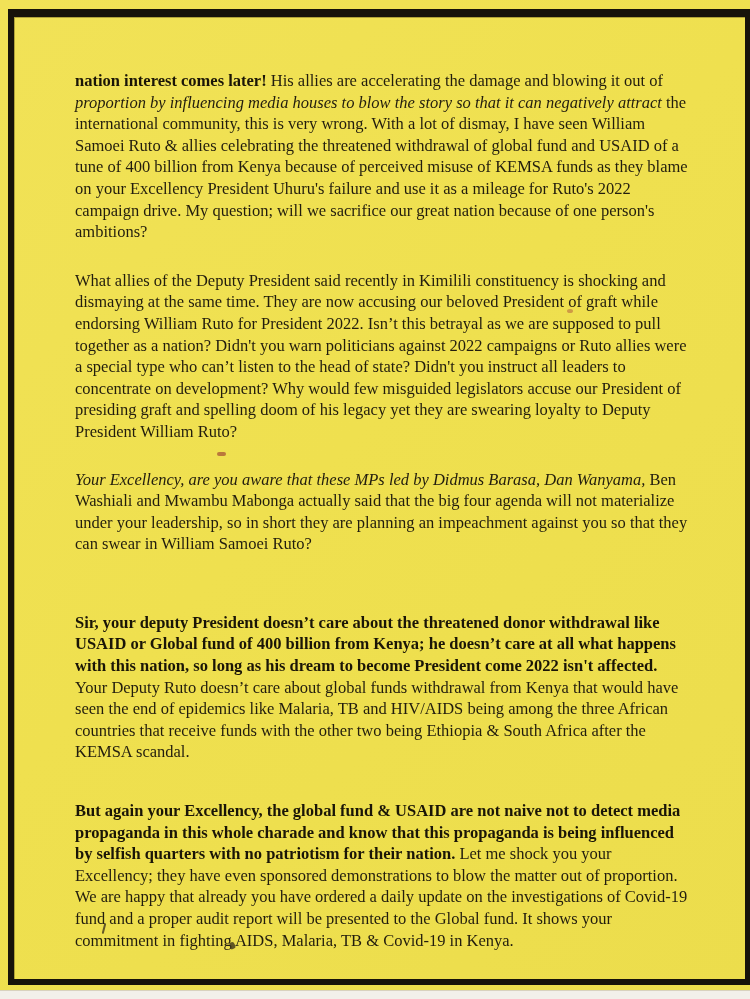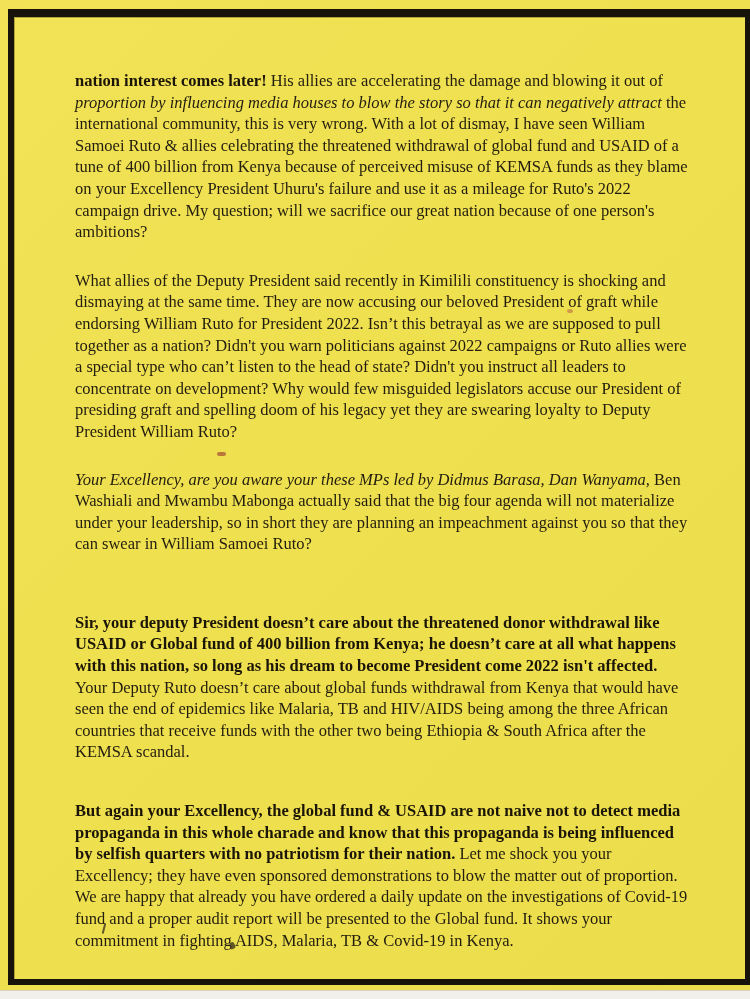--- a/index.html
+++ b/index.html
@@ -77,21 +77,21 @@
 <div class="scan-page">
 
   <div class="frame"></div>
 
   <div class="letter-body">
 
     <p class="para-1"><span class="seg-bold">nation interest comes later! </span><span class="seg-normal">His allies are accelerating the damage and blowing it out of </span><span class="seg-italic">proportion by influencing media houses to blow the story so that it can negatively attract </span><span class="seg-normal">the international community, this is very wrong. With a lot of dismay, I have seen William Samoei Ruto &amp; allies celebrating the threatened withdrawal of global fund and USAID of a tune of 400 billion from Kenya because of perceived misuse of KEMSA funds as they blame on your Excellency President Uhuru's failure and use it as a mileage for Ruto's 2022 campaign drive. My question; will we sacrifice our great nation because of one person's ambitions?</span></p>
 
     <p class="para-2"><span class="seg-normal">What allies of the Deputy President said recently in Kimilili constituency is shocking and dismaying at the same time. They are now accusing our beloved President of graft while endorsing William Ruto for President 2022. Isn’t this betrayal as we are supposed to pull together as a nation? Didn't you warn politicians against 2022 campaigns or Ruto allies were a special type who can’t listen to the head of state? Didn't you instruct all leaders to concentrate on development? Why would few misguided legislators accuse our President of presiding graft and spelling doom of his legacy yet they are swearing loyalty to Deputy President William Ruto?</span></p>
 
-    <p class="para-3"><span class="seg-italic">Your Excellency, are you aware your these MPs led by Didmus Barasa, Dan Wanyama, </span><span class="seg-normal">Ben Washiali and  Mwambu Mabonga actually said that the big four agenda will not materialize under your leadership, so in short they are planning an impeachment against you so that they can swear in William Samoei Ruto?</span></p>
+    <p class="para-3"><span class="seg-italic">Your Excellency, are you aware that these MPs led by Didmus Barasa, Dan Wanyama, </span><span class="seg-normal">Ben Washiali and  Mwambu Mabonga actually said that the big four agenda will not materialize under your leadership, so in short they are planning an impeachment against you so that they can swear in William Samoei Ruto?</span></p>
 
     <p class="para-4"><span class="seg-bold">Sir, your deputy President doesn’t care about the threatened donor withdrawal like USAID or Global fund of 400 billion from Kenya; he doesn’t care at all what happens with this nation, so long as his dream to become President come 2022 isn't affected. </span><span class="seg-normal">Your Deputy Ruto doesn’t care about global funds withdrawal from Kenya that would have seen the end of epidemics like Malaria, TB and HIV/AIDS being among the three African countries that receive funds with the other two being Ethiopia &amp; South Africa after the KEMSA scandal.</span></p>
 
     <p class="para-5"><span class="seg-bold">But again your Excellency, the global fund &amp; USAID are not naive not to detect media propaganda in this whole charade and know that this propaganda is being influenced by selfish quarters with no patriotism for their nation. </span><span class="seg-normal">Let me shock you your Excellency; they have even sponsored demonstrations to blow the matter out of proportion. We are happy that already you have ordered a daily update on the investigations of Covid-19 fund and a proper audit report will be presented to the Global fund. It shows your commitment in fighting AIDS, Malaria, TB &amp; Covid-19 in Kenya.</span></p>
 
   </div>
 
   <div class="mark mark-red-dash"></div>
   <div class="mark mark-red-dot"></div>
   <div class="mark mark-apostrophe"></div>

